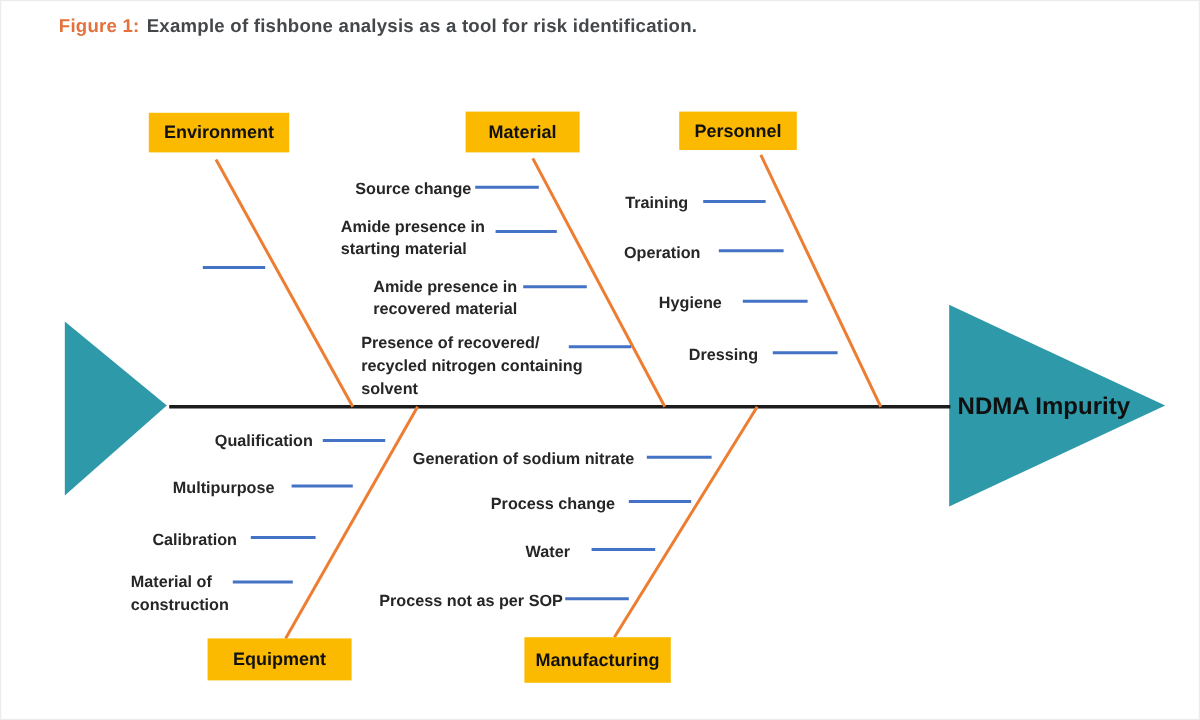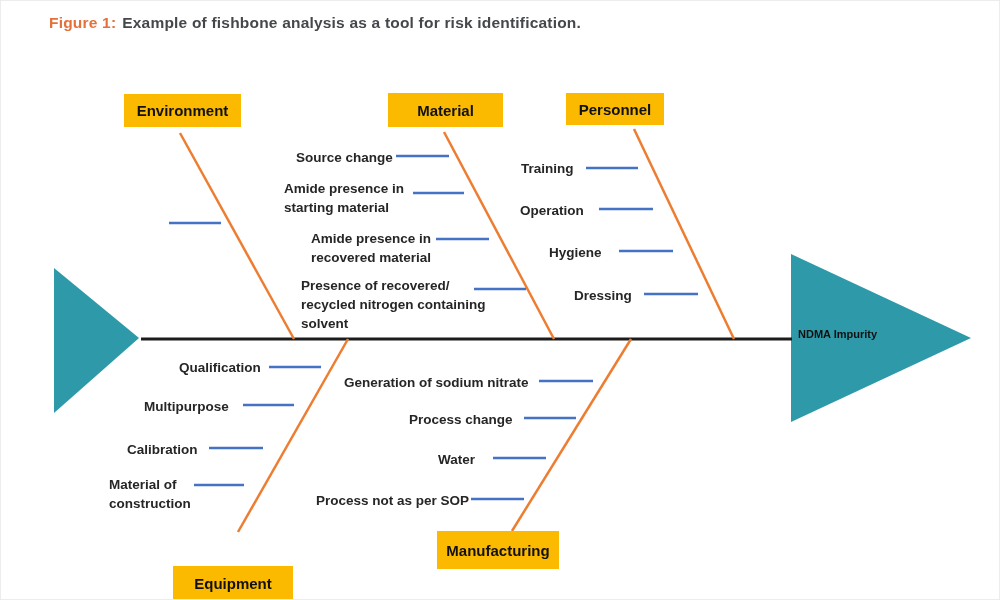--- a/index.html
+++ b/index.html
@@ -31,21 +31,21 @@
   .category-box{
     position:absolute;background:var(--box-fill);color:#111;
     display:flex;align-items:center;justify-content:center;
     font-size:15px;font-weight:600;
   }
   .cause{
     position:absolute;font-size:13.5px;font-weight:600;line-height:19px;
     color:var(--cause-text);white-space:pre-line;
   }
   .effect-label{
-    position:absolute;left:797px;top:327px;font-size:11px;font-weight:600;color:#101010;
+    position:absolute;left:797px;top:327px;font-size:20px;font-weight:600;color:#101010;
   }
 </style>
 </head>
 <body>
 
 <div class="stage">
 
   <div class="caption">
     <span class="prefix">Figure 1:</span><span>Example of fishbone analysis as a tool for risk identification.</span>
   </div>
@@ -77,23 +77,23 @@
     <line class="tick" x1="242" y1="404" x2="293" y2="404"></line>
     <line class="tick" x1="208" y1="447" x2="262" y2="447"></line>
     <line class="tick" x1="193" y1="484" x2="243" y2="484"></line>
     <line class="tick" x1="538" y1="380" x2="592" y2="380"></line>
     <line class="tick" x1="523" y1="417" x2="575" y2="417"></line>
     <line class="tick" x1="492" y1="457" x2="545" y2="457"></line>
     <line class="tick" x1="470" y1="498" x2="523" y2="498"></line>
   </svg>
 
   <div class="category-box" style="left:123px;top:93px;width:117px;height:33px;">Environment</div>
-  <div class="category-box" style="left:387px;top:92px;width:115px;height:34px;">Material</div>
+  <div class="category-box" style="left:387px;top:92px;width:95px;height:34px;">Material</div>
   <div class="category-box" style="left:565px;top:92px;width:98px;height:32px;">Personnel</div>
-  <div class="category-box" style="left:172px;top:531px;width:120px;height:35px;margin-top:34px;">Equipment</div>
+  <div class="category-box" style="left:172px;top:531px;width:120px;height:35px;">Equipment</div>
   <div class="category-box" style="left:436px;top:530px;width:122px;height:38px;">Manufacturing</div>
 
 
   <div class="cause" style="left:295px;top:147px;text-align:right;">Source change</div>
   <div class="cause" style="left:283px;top:178px;">Amide presence in
 starting material</div>
   <div class="cause" style="left:310px;top:228px;">Amide presence in
 recovered material</div>
   <div class="cause" style="left:300px;top:275px;">Presence of recovered/
 recycled nitrogen  containing

